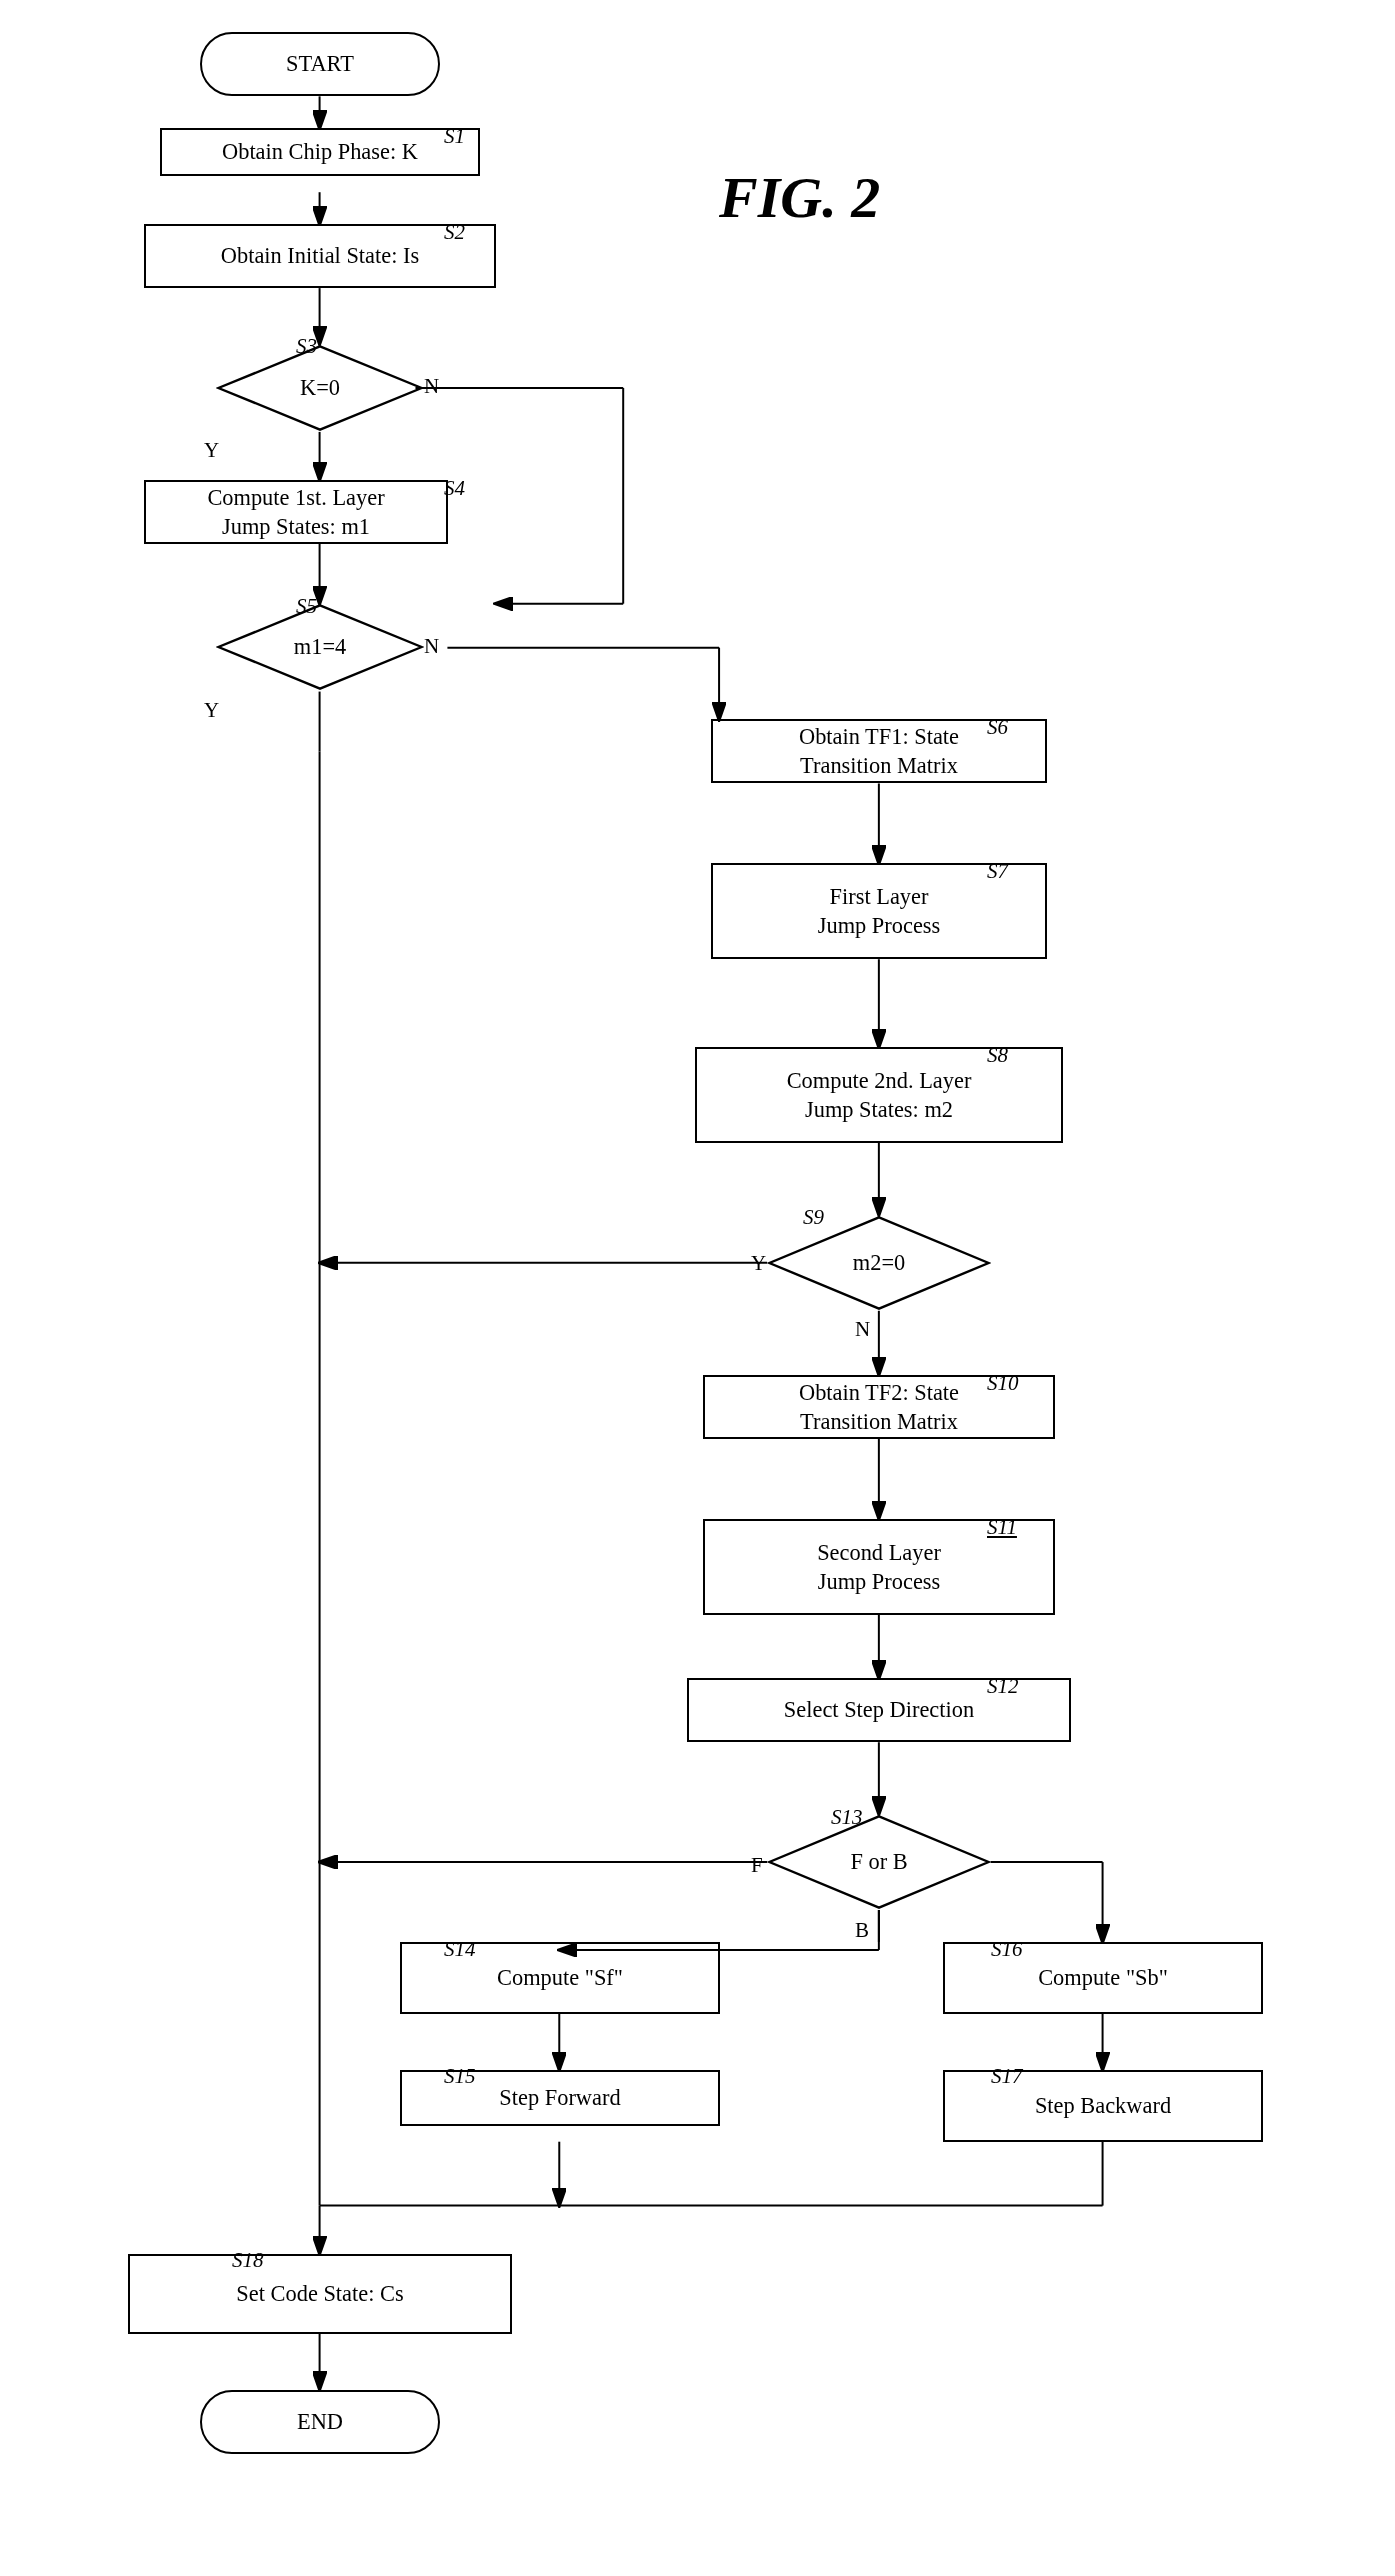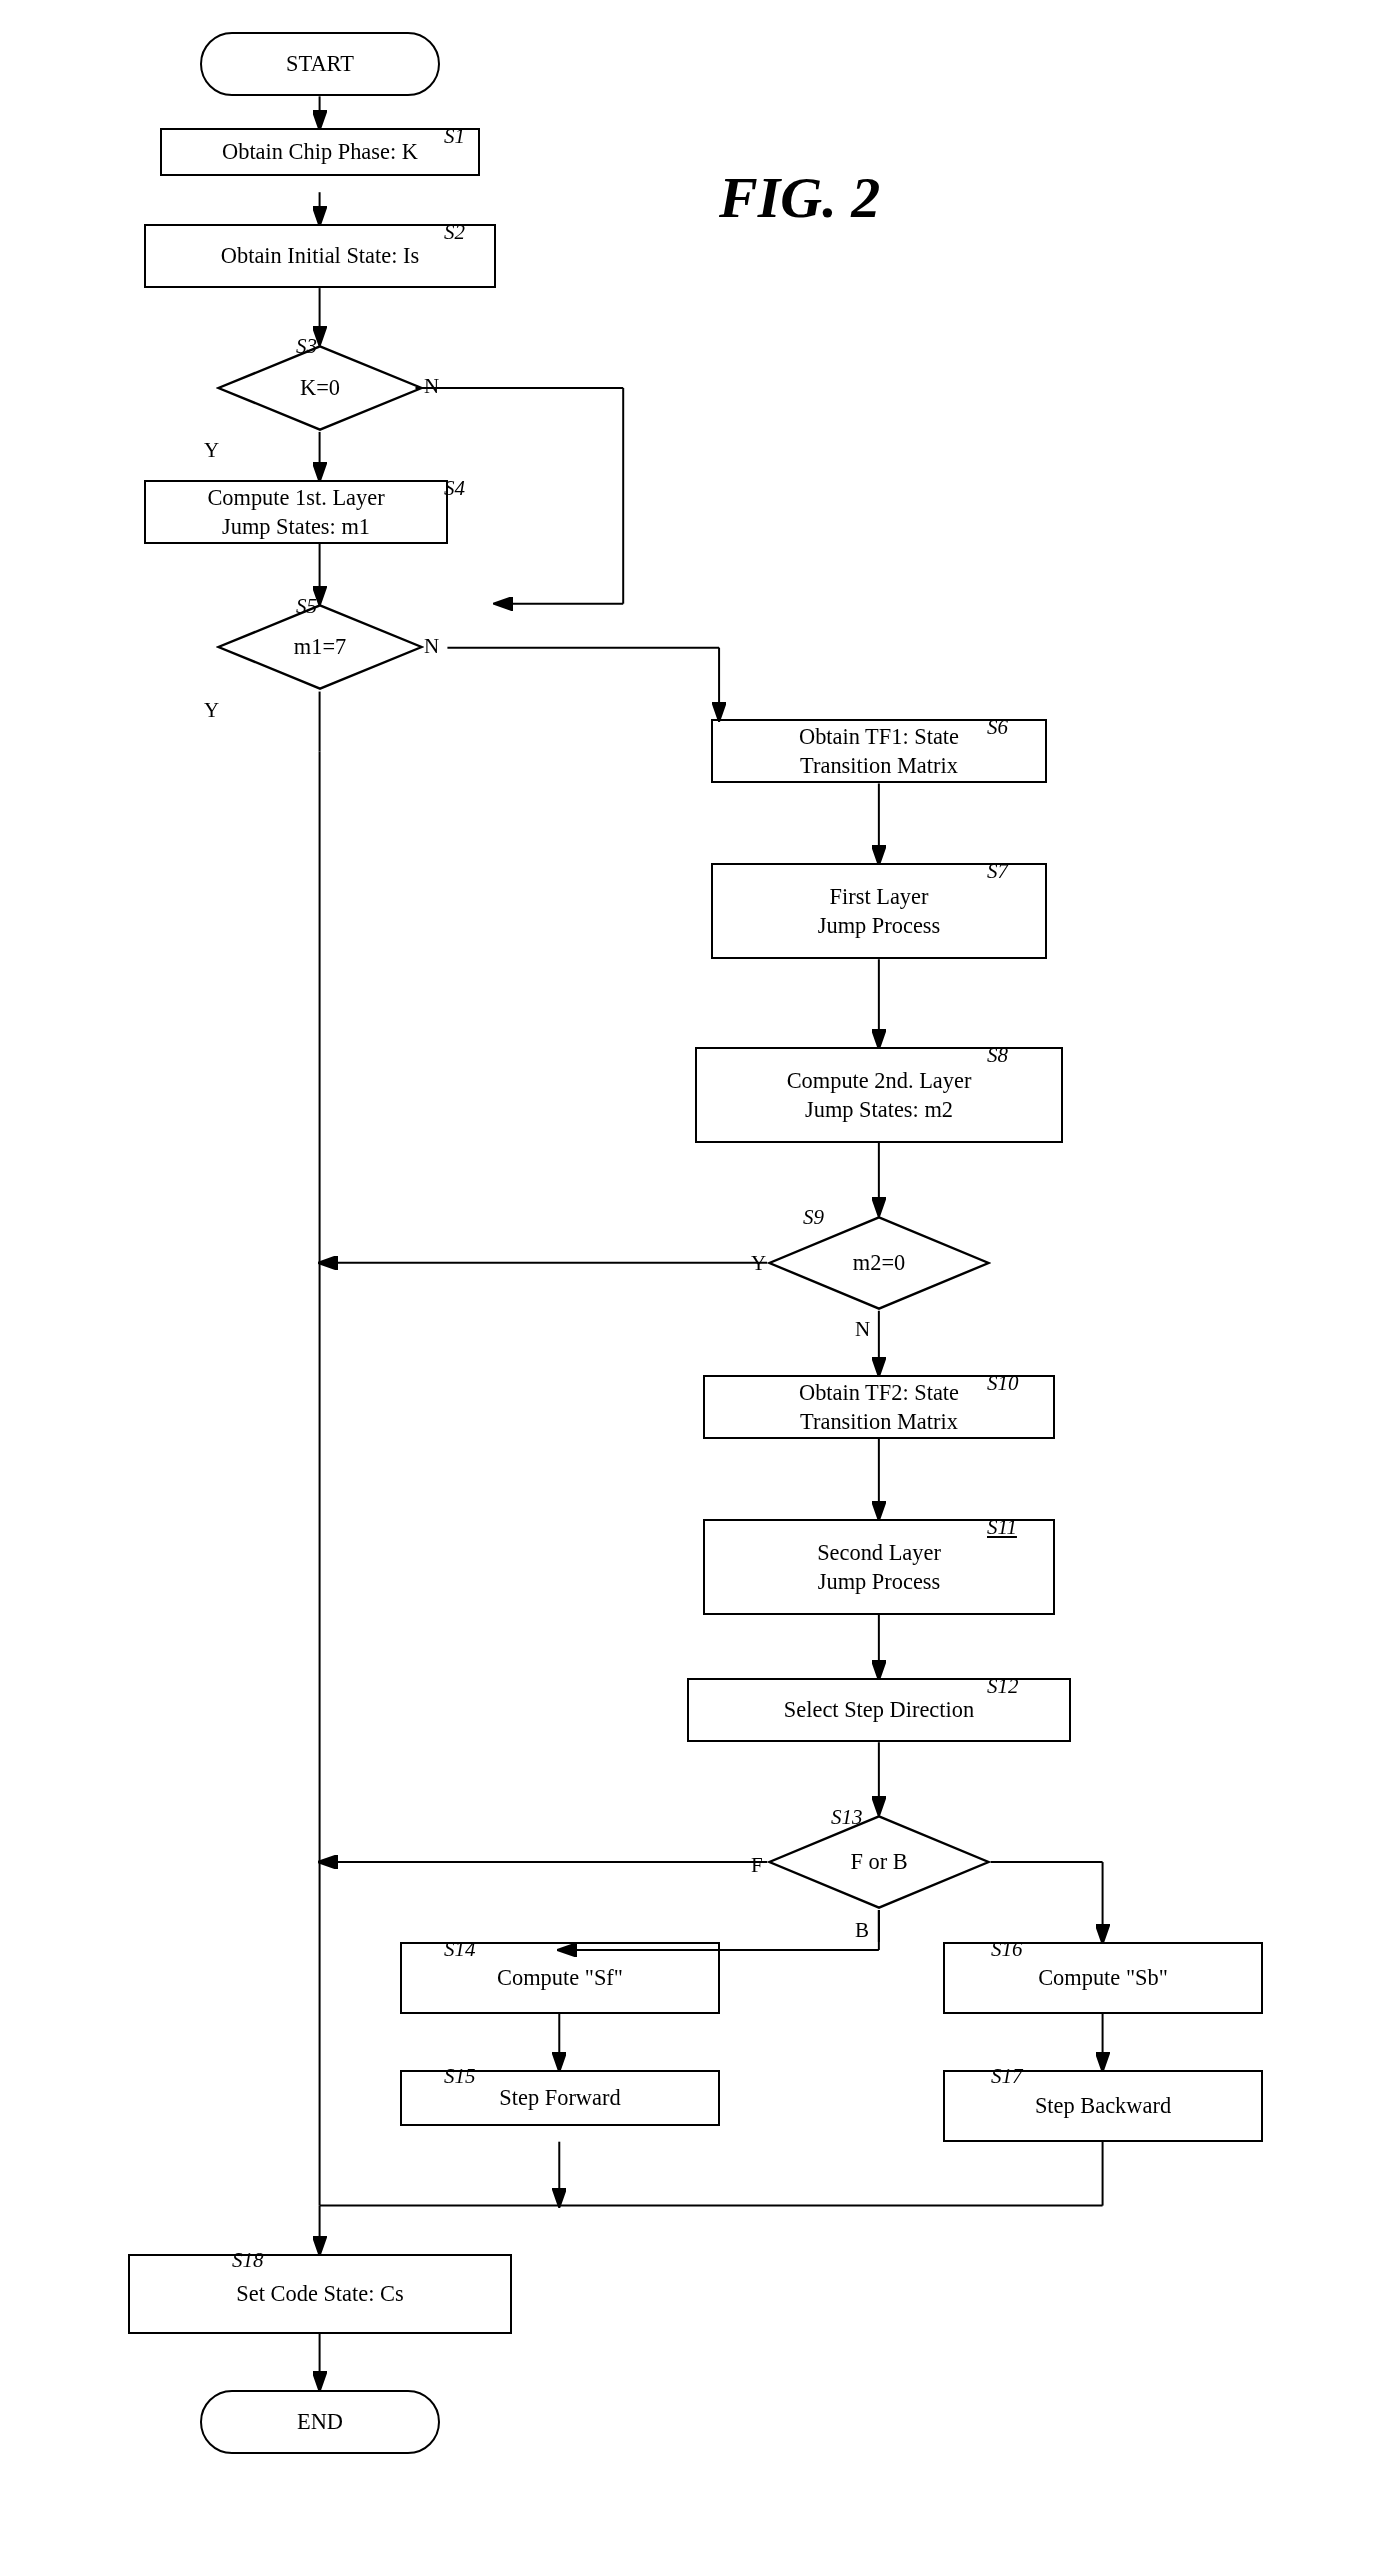--- a/index.html
+++ b/index.html
@@ -206,21 +206,21 @@
     <span style="white-space:pre-line;">Compute 1st. Layer
 Jump States: m1</span>
   </div>
 
   <div class="step-label" style="left:296px;top:594px;">S5</div>
   <div class="fc-element diamond" style="left:216px;top:603px;width:208px;height:88px;">
     <div class="diamond-inner">
       <svg viewBox="0 0 260 110" preserveAspectRatio="none">
         <polygon points="130,3 257,55 130,107 3,55" stroke="#000" stroke-width="3" fill="none"></polygon>
       </svg>
-      <div class="diamond-label">m1=7</div>
+      <div class="diamond-label">m1=4</div>
     </div>
   </div>
 
   <div class="branch-label" style="left:204px;top:698px;">Y</div>
 
   <div class="branch-label" style="left:424px;top:634px;">N</div>
 
   <div class="step-label" style="left:987px;top:715px;">S6</div>
 
   <div class="fc-element rect" style="left:711px;top:719px;width:336px;height:64px;">

